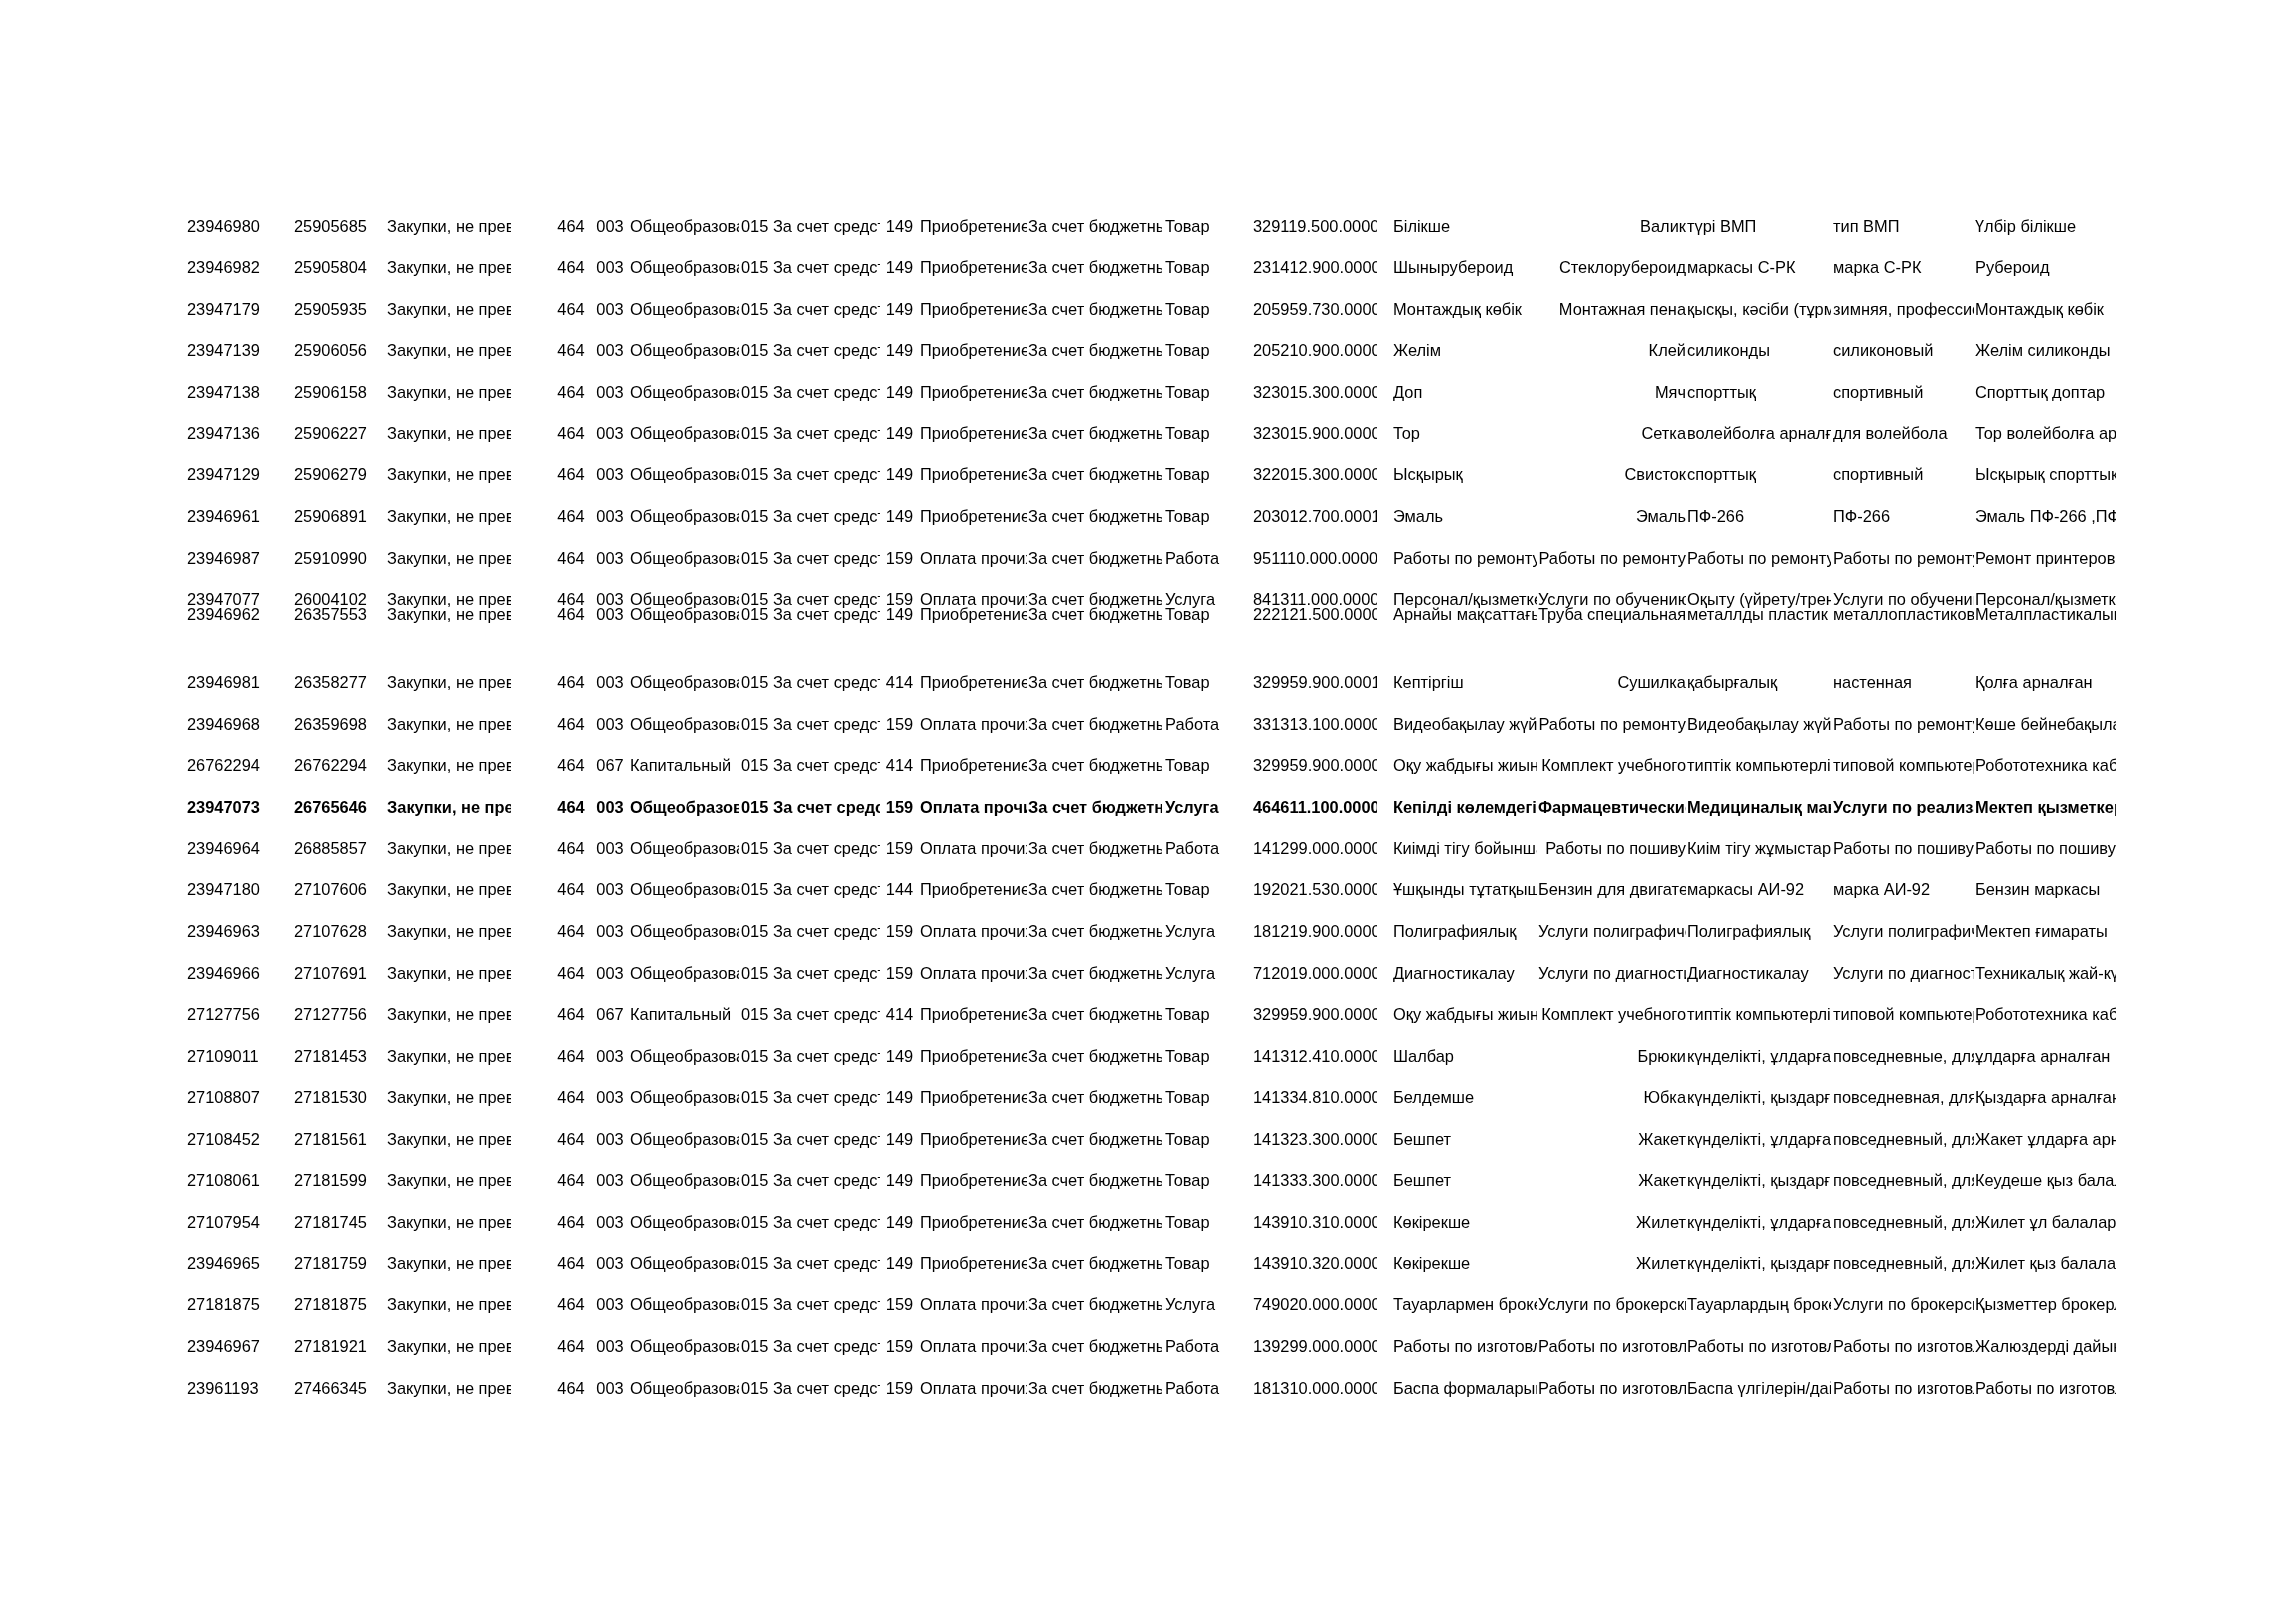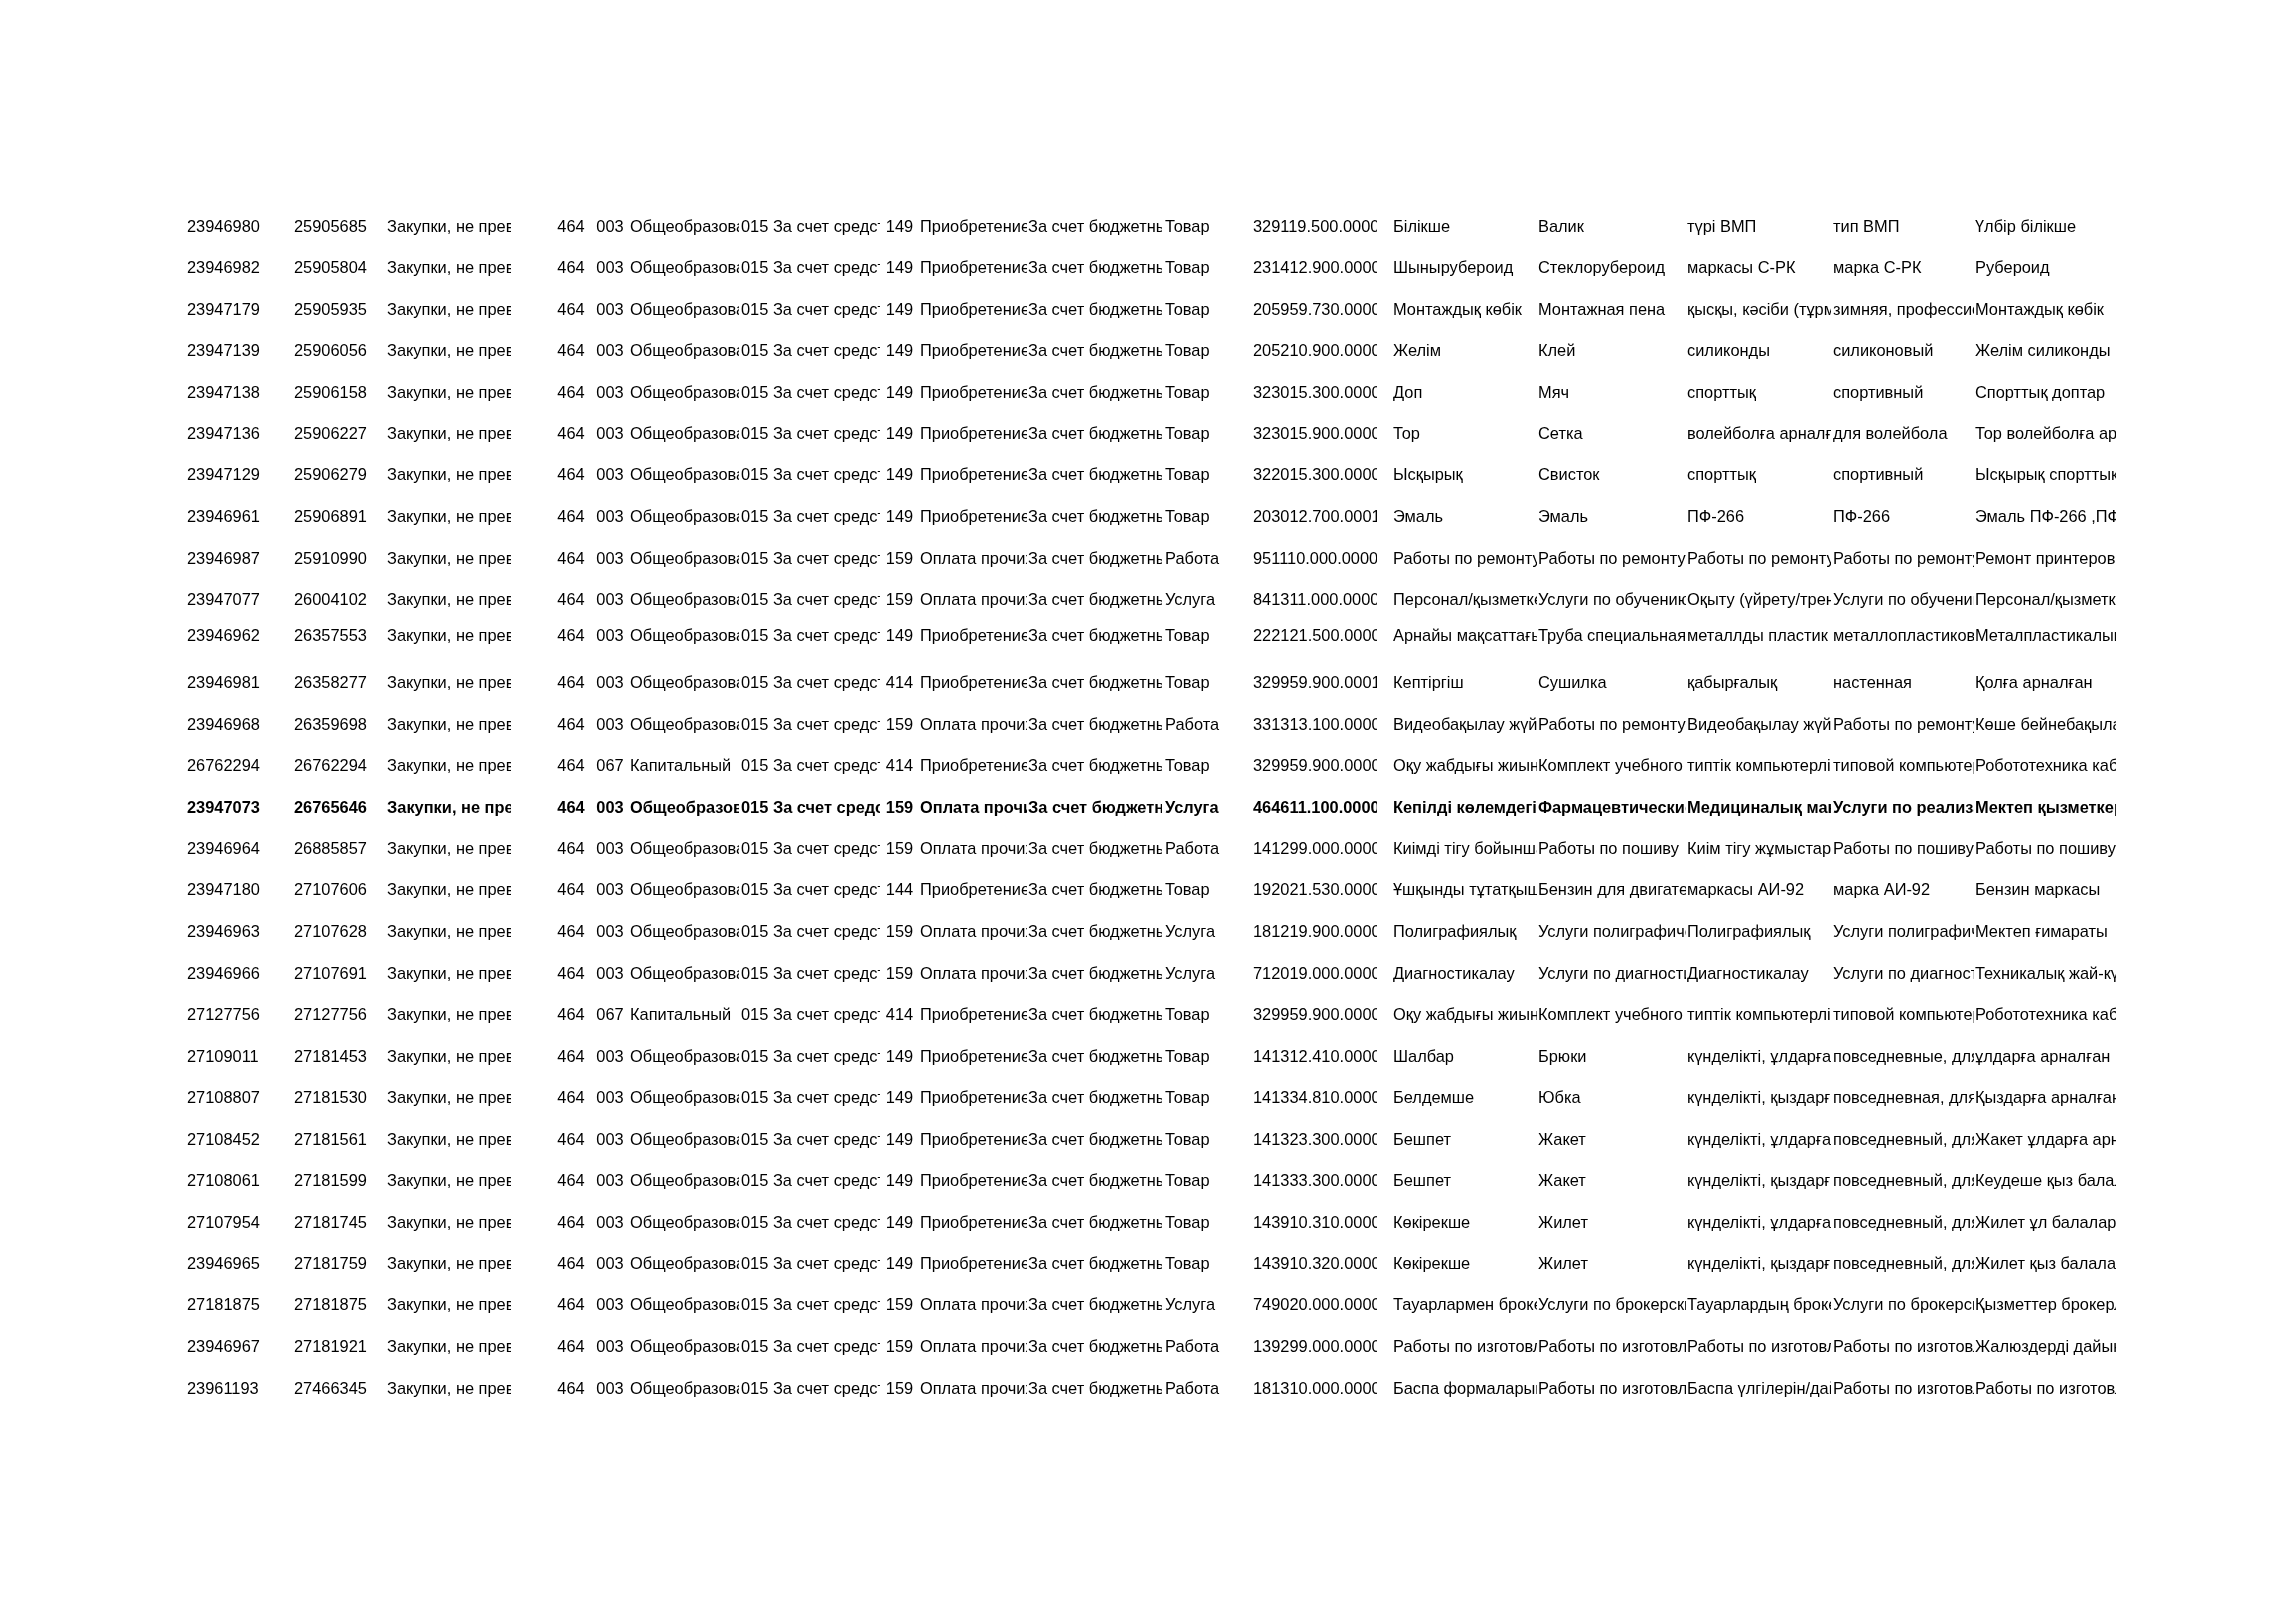--- a/index.html
+++ b/index.html
@@ -44,21 +44,21 @@
   .c3  { left: 550px;  width: 42px;  text-align: center; }
   .c4  { left: 591px;  width: 38px;  text-align: center; }
   .c5  { left: 630px;  width: 109px; }
   .c6  { left: 741px; width: 139px; }
   .c7  { left: 881px; width: 37px;  text-align: center; }
   .c8  { left: 920px; width: 107px; }
   .c9  { left: 1028px; width: 134px; }
   .c10 { left: 1165px; width: 86px; }
   .c11 { left: 1253px; width: 124px; }
   .c12 { left: 1393px; width: 144px; }
-  .c13 { left: 1538px; width: 148px; }
+  .c13 { left: 1538px; width: 148px; text-align: right; }
   .c14 { left: 1687px; width: 144px; }
   .c15 { left: 1833px; width: 141px; }
   .c16 { left: 1975px; width: 141px; }
 </style>
 </head>
 <body>
 
 <div id="grid">
     <div class="row" style="top: 215px;">
       <div class="cell c0">23946980</div>
@@ -243,21 +243,21 @@
       <div class="cell c8">Оплата прочих</div>
       <div class="cell c9">За счет бюджетных</div>
       <div class="cell c10">Услуга</div>
       <div class="cell c11">841311.000.0000</div>
       <div class="cell c12">Персонал/қызметкерлерді</div>
       <div class="cell c13">Услуги по обучению</div>
       <div class="cell c14">Оқыту (үйрету/тренинг)</div>
       <div class="cell c15">Услуги по обучению</div>
       <div class="cell c16">Персонал/қызметкерлерді</div>
     </div>
-    <div class="row" style="top: 624px;">
+    <div class="row" style="top: 603px;">
       <div class="cell c0">23946962</div>
       <div class="cell c1">26357553</div>
       <div class="cell c2">Закупки, не превышающие</div>
       <div class="cell c3">464</div>
       <div class="cell c4">003</div>
       <div class="cell c5">Общеобразовательное</div>
       <div class="cell c6">015 За счет средств</div>
       <div class="cell c7">149</div>
       <div class="cell c8">Приобретение</div>
       <div class="cell c9">За счет бюджетных</div>

